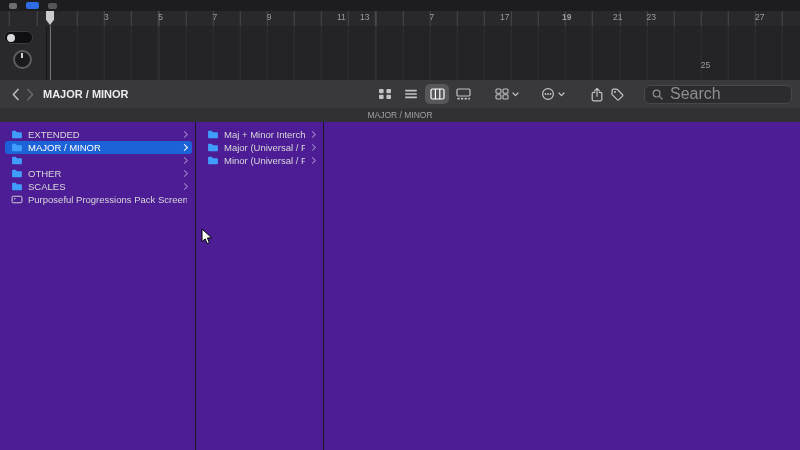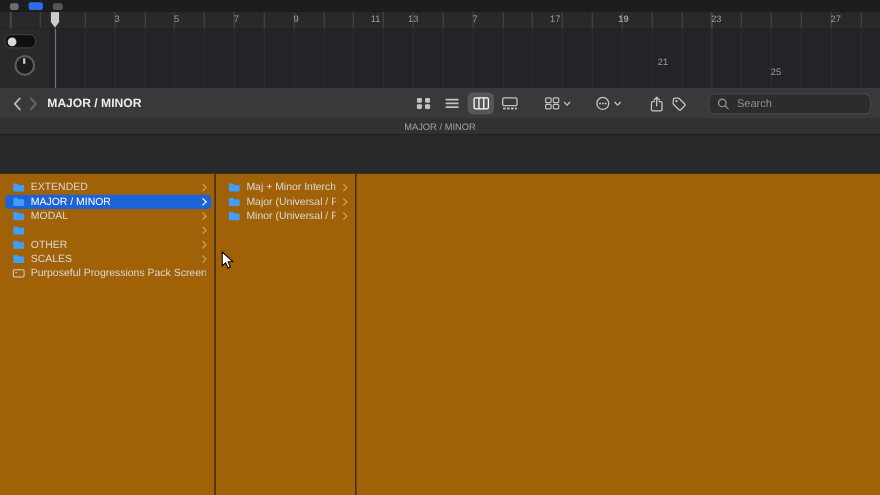--- a/index.html
+++ b/index.html
@@ -36,28 +36,28 @@
   .tbtn{background:none;border:none;margin:0;padding:2px 4px;display:flex;align-items:center;gap:3px;cursor:default;}
   .navbtn{padding:2px 3px;}
   .win-title{font-size:11px;font-weight:bold;color:#ececee;margin-left:5px;white-space:nowrap;}
   .sp1{flex:1;}
   .view-group{display:flex;align-items:center;gap:2px;margin-right:16px;}
   .view-group .tbtn{width:24px;height:20px;justify-content:center;border-radius:5px;}
   .view-group .tbtn.active{background:#56565b;}
   .gapS{width:14px;}.gapM{width:18px;}
   .search{display:flex;align-items:center;gap:5px;width:148px;height:19px;border-radius:6px;
           background:#2c2c2f;border:1px solid #48484b;padding:0 7px;box-sizing:border-box;margin-left:16px;}
-  .search input{flex:1;min-width:0;background:transparent;border:none;outline:none;color:#e0e0e2;font-size:10px;font-family:"Liberation Sans",sans-serif;}
+  .search input{flex:1;min-width:0;background:transparent;border:none;outline:none;color:#e0e0e2;font-size:16px;font-family:"Liberation Sans",sans-serif;}
   .search input::placeholder{color:#8e8e93;}
   .pathbar{position:absolute;top:28px;left:0;right:0;height:14px;background:#313134;border-bottom:1px solid #1e1e20;
            display:flex;align-items:center;justify-content:center;}
   .path-title{font-size:8.5px;color:#a0a0a4;font-weight:500;}
 
   
-  .content{position:absolute;top:42px;left:0;right:0;bottom:0;background:#a16207;display:flex;margin-top:36px;}
+  .content{position:absolute;top:42px;left:0;right:0;bottom:0;background:#4c1d95;display:flex;}
   .col{box-sizing:border-box;padding-top:6px;border-right:1px solid #1a1a1c;}
   .col-0{width:196px;}
   .col-1{width:128px;}
   .col-2{flex:1;border-right:none;}
   .row{display:flex;align-items:center;height:13px;margin:0 3px 0 5px;padding:0 5px 0 6px;border-radius:3px;gap:5px;}
   .row-label{font-size:9.5px;color:#d8d8da;white-space:nowrap;overflow:hidden;line-height:13px;}
   .row-icon{display:flex;align-items:center;flex:none;}
   .row-chevron{margin-left:auto;flex:none;width:4px;height:4px;border-right:1.2px solid rgba(255,255,255,0.45);
                border-top:1.2px solid rgba(255,255,255,0.45);transform:rotate(45deg);}
   .row.selected{background:var(--selection-blue,#1d63d8);}
@@ -77,25 +77,25 @@
       <span class="mini blue"></span>
       <span class="mini g2"></span>
     </div>
     <div class="ruler" id="ruler">
       <div class="playhead-cap"></div>
     <span class="ruler-num" style="left: 104px;">3</span>
         <span class="ruler-num" style="left: 158.25px;">5</span>
         <span class="ruler-num" style="left: 212.5px;">7</span>
         <span class="ruler-num" style="left: 266.75px;">9</span>
         <span class="ruler-num" style="left: 321px; margin-left: 16px;">11</span>
-        <span class="ruler-num" style="left: 371px;">13</span>
+        <span class="ruler-num" style="left: 360px;">13</span>
         <span class="ruler-num" style="left: 429.5px;">7</span>
         <span class="ruler-num" style="left: 500px;">17</span>
         <span class="ruler-num" style="left: 562px; font-weight: bold;">19</span>
-        <span class="ruler-num" style="left: 598px; margin-top: 39px;">21</span>
+        <span class="ruler-num" style="left: 613px;">21</span>
         <span class="ruler-num" style="left: 646.5px;">23</span>
         <span class="ruler-num" style="left: 700.75px; margin-top: 48px;">25</span>
         <span class="ruler-num" style="left: 755px;">27</span>
       </div>
     <div class="tracks">
       <div class="track-header">
         <div class="toggle">
             <span class="toggle-dot"></span>
           </div>
         <div class="knob"></div>
@@ -222,29 +222,20 @@
             </span>
             <span class="row-label">MAJOR / MINOR</span>
             <span class="row-chevron"></span>
           </div>
           <div class="row">
             <span class="row-icon">
               <svg width="12" height="9" viewBox="0 0 14 11">
                 <path d="M1 2.2 C1 1.5 1.5 1 2.2 1 h3.1 l1.6 1.6 h4.9 c.7 0 1.2.5 1.2 1.2 v5 c0 .7-.5 1.2-1.2 1.2 H2.2 C1.5 10 1 9.5 1 8.8 Z" fill="var(--folder-blue,#3f9efc)"></path>
               </svg>
             </span>
-            <span class="row-label">MODAL</span>
-            <span class="row-chevron"></span>
-          </div>
-          <div class="row">
-            <span class="row-icon">
-              <svg width="12" height="9" viewBox="0 0 14 11">
-                <path d="M1 2.2 C1 1.5 1.5 1 2.2 1 h3.1 l1.6 1.6 h4.9 c.7 0 1.2.5 1.2 1.2 v5 c0 .7-.5 1.2-1.2 1.2 H2.2 C1.5 10 1 9.5 1 8.8 Z" fill="var(--folder-blue,#3f9efc)"></path>
-              </svg>
-            </span>
             <span class="row-chevron"></span>
           </div>
           <div class="row">
             <span class="row-icon">
               <svg width="12" height="9" viewBox="0 0 14 11">
                 <path d="M1 2.2 C1 1.5 1.5 1 2.2 1 h3.1 l1.6 1.6 h4.9 c.7 0 1.2.5 1.2 1.2 v5 c0 .7-.5 1.2-1.2 1.2 H2.2 C1.5 10 1 9.5 1 8.8 Z" fill="var(--folder-blue,#3f9efc)"></path>
               </svg>
             </span>
             <span class="row-label">OTHER</span>
             <span class="row-chevron"></span>

